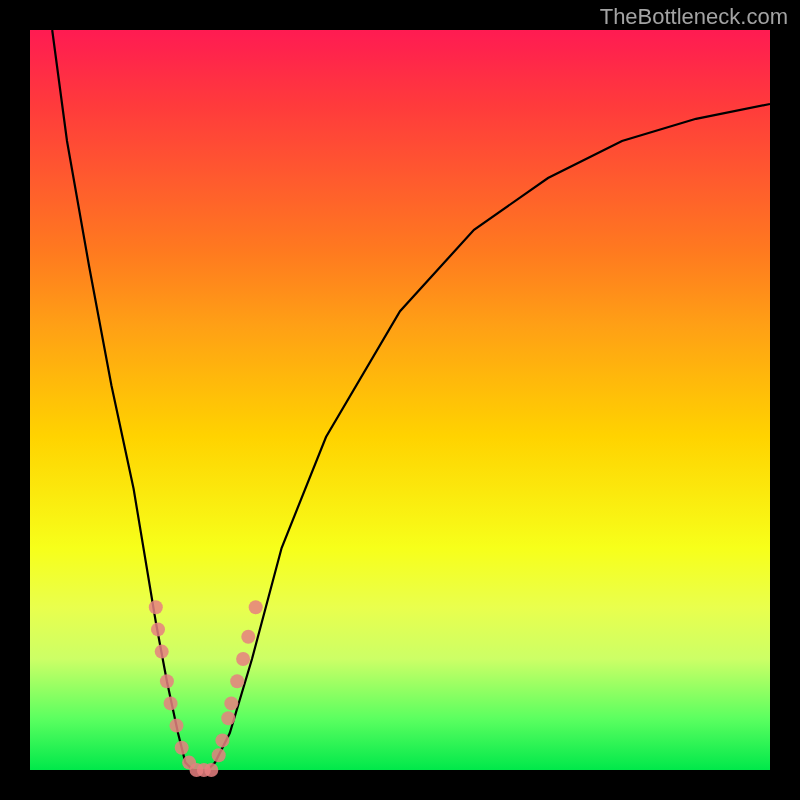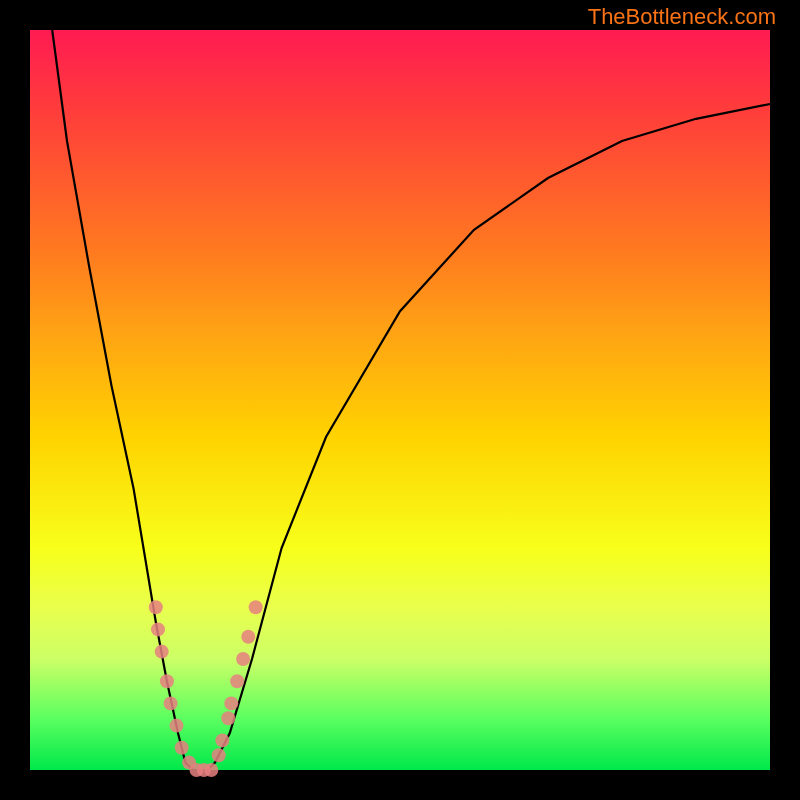--- a/index.html
+++ b/index.html
@@ -12,24 +12,24 @@
   }
   .outer {
     width: 800px;
     height: 800px;
     background: #000;
     position: relative;
   }
   .watermark {
     position: absolute;
     top: 4px;
-    right: 24px;
+    right: 12px;
     font-family: Arial, Helvetica, sans-serif;
     font-size: 22px;
-    color: #f97316;
+    color: #a3a3a3;
     font-weight: 500;
     z-index: 10;
     text-align: center;
   }
   .plot-frame {
     position: absolute;
     left: 30px;
     top: 30px;
     width: 740px;
     height: 740px;

